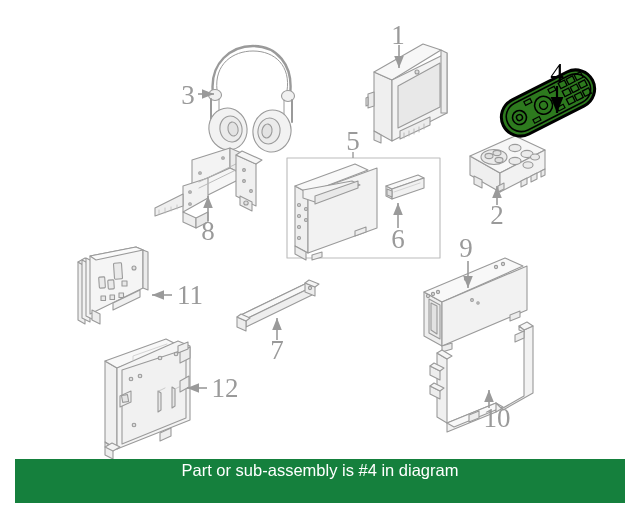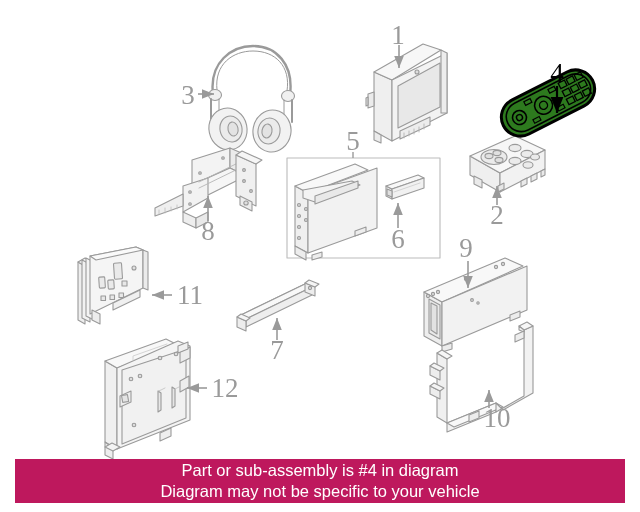--- a/index.html
+++ b/index.html
@@ -35,21 +35,21 @@
   }
   .callout-num.highlight {
     fill: #000000;
   }
   .banner {
     position: absolute;
     left: 15px;
     top: 459px;
     width: 610px;
     height: 44px;
-    background: #be185d;
+    background: #15803d;
     color: #ffffff;
     text-align: center;
     font-family: "Liberation Sans", sans-serif;
     font-size: 16.5px;
     line-height: 21px;
     padding-top: 1px;
     box-sizing: border-box;
     overflow: hidden;
   }
   .banner-line {
@@ -340,16 +340,15 @@
       <text class="callout-num" x="208" y="240" text-anchor="middle">8</text>
       <text class="callout-num" x="466" y="257" text-anchor="middle">9</text>
       <text class="callout-num" x="497" y="427" text-anchor="middle">10</text>
       <text class="callout-num" x="190" y="304" text-anchor="middle">11</text>
       <text class="callout-num" x="225" y="397" text-anchor="middle">12</text>
     </g>
   </svg>
 
   <div class="banner">
     <span class="banner-line">Part or sub-assembly is #4 in diagram</span>
-    <span class="banner-line">Diagram may not be specific to your vehicle</span>
   </div>
 
 </div>
 
 </body></html>

